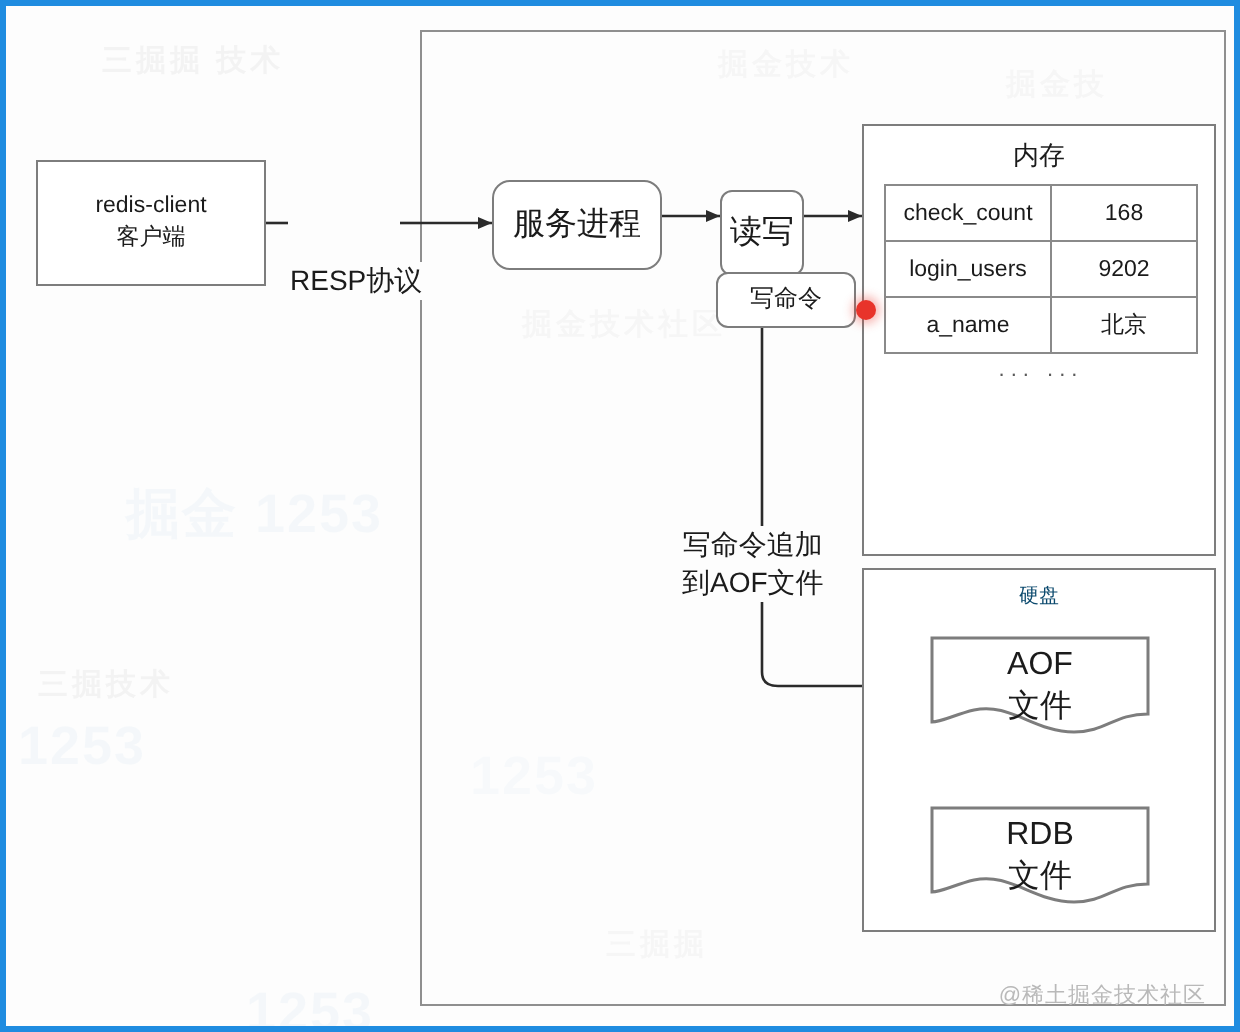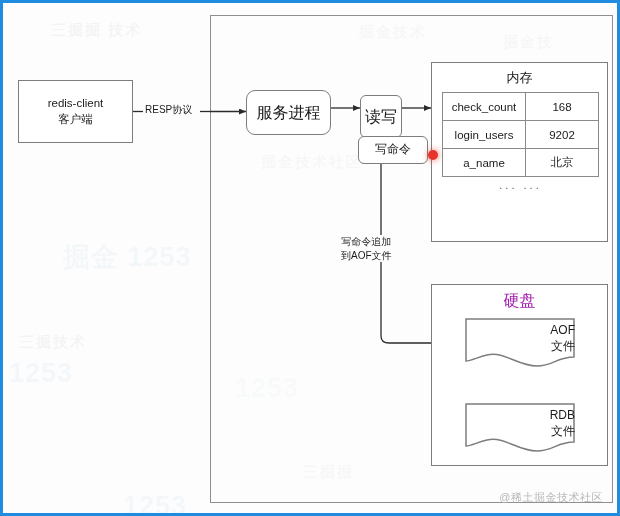--- a/index.html
+++ b/index.html
@@ -83,21 +83,21 @@
   }
   
   #wc-box {
     left: 355px; top: 133px; width: 70px; height: 28px;
     font-size: 12px;
   }
 
   
   #memory-box {
     position: absolute;
-    left: 428px; top: 59px; width: 177px; height: 180px;
+    left: 428px; top: 59px; width: 177px; height: 216px;
     box-sizing: border-box;
     border: 1.5px solid #7d7d7d;
     background: #fff;
   }
   #memory-title {
     text-align: center;
     font-size: 13px;
     padding-top: 6px;
     color: #1b1b1b;
   }
@@ -134,51 +134,52 @@
   
   #disk-box {
     position: absolute;
     left: 428px; top: 281px; width: 177px; height: 182px;
     box-sizing: border-box;
     border: 1.5px solid #7d7d7d;
     background: #fff;
   }
   #disk-title {
     text-align: center;
-    font-size: 16px;
+    font-size: 10px;
     padding-top: 6px;
-    color: #a21caf;
+    color: #0c4a6e;
   }
   .doc {
     position: absolute;
     left: 33px;
     width: 110px;
     height: 50px;
   }
   #doc-aof { top: 33px; }
   #doc-rdb { top: 118px; }
   .doc svg { position:absolute; left:0; top:0; }
   .doc .doc-label {
     position: absolute;
     left: 0; top: 5px; width: 110px;
-    text-align: right;
-    font-size: 12px;
+    text-align: center;
+    font-size: 16px;
     line-height: 1.3;
     color: #1b1b1b;
   }
 
   
   .edge-label {
     position: absolute;
-    font-size: 10px;
+    font-size: 14px;
     color: #1b1b1b;
     background: #fdfdfd;
     text-align: center;
     line-height: 1.35;
     white-space: nowrap;
+    margin-top: 28px;
   }
   #resp-label { left: 140px; top: 100px; padding: 0 2px; }
   #aof-note   { left: 338px; top: 232px; }
 
   
   #wires { position: absolute; left: 0; top: 0; width: 620px; height: 516px; pointer-events: none; }
 
   
   #cursor-dot {
     position: absolute;

